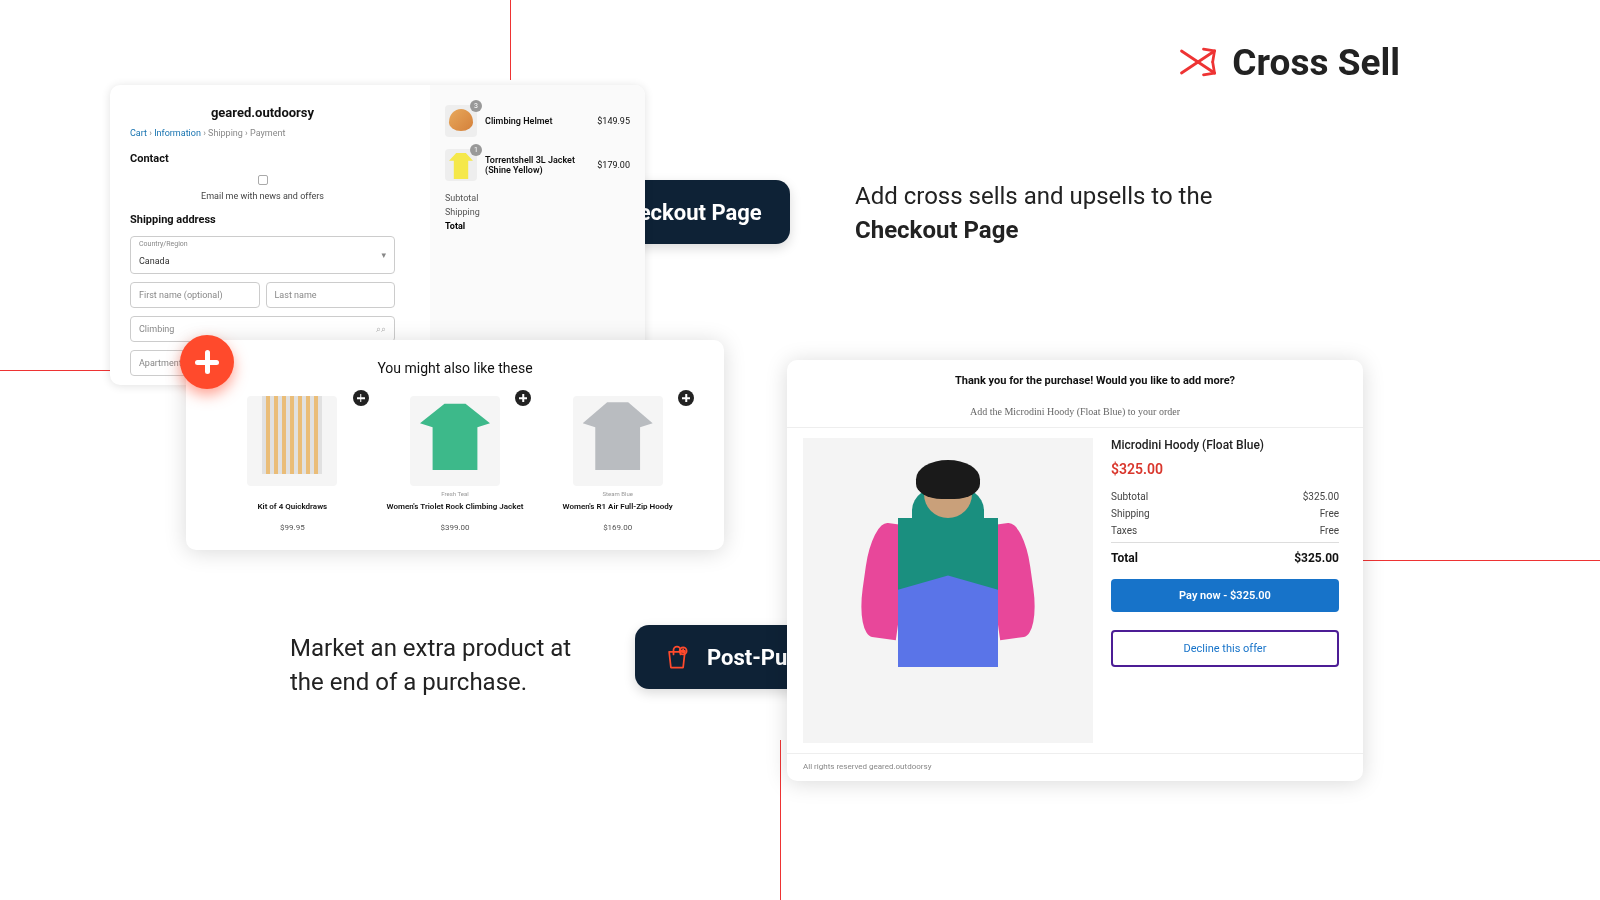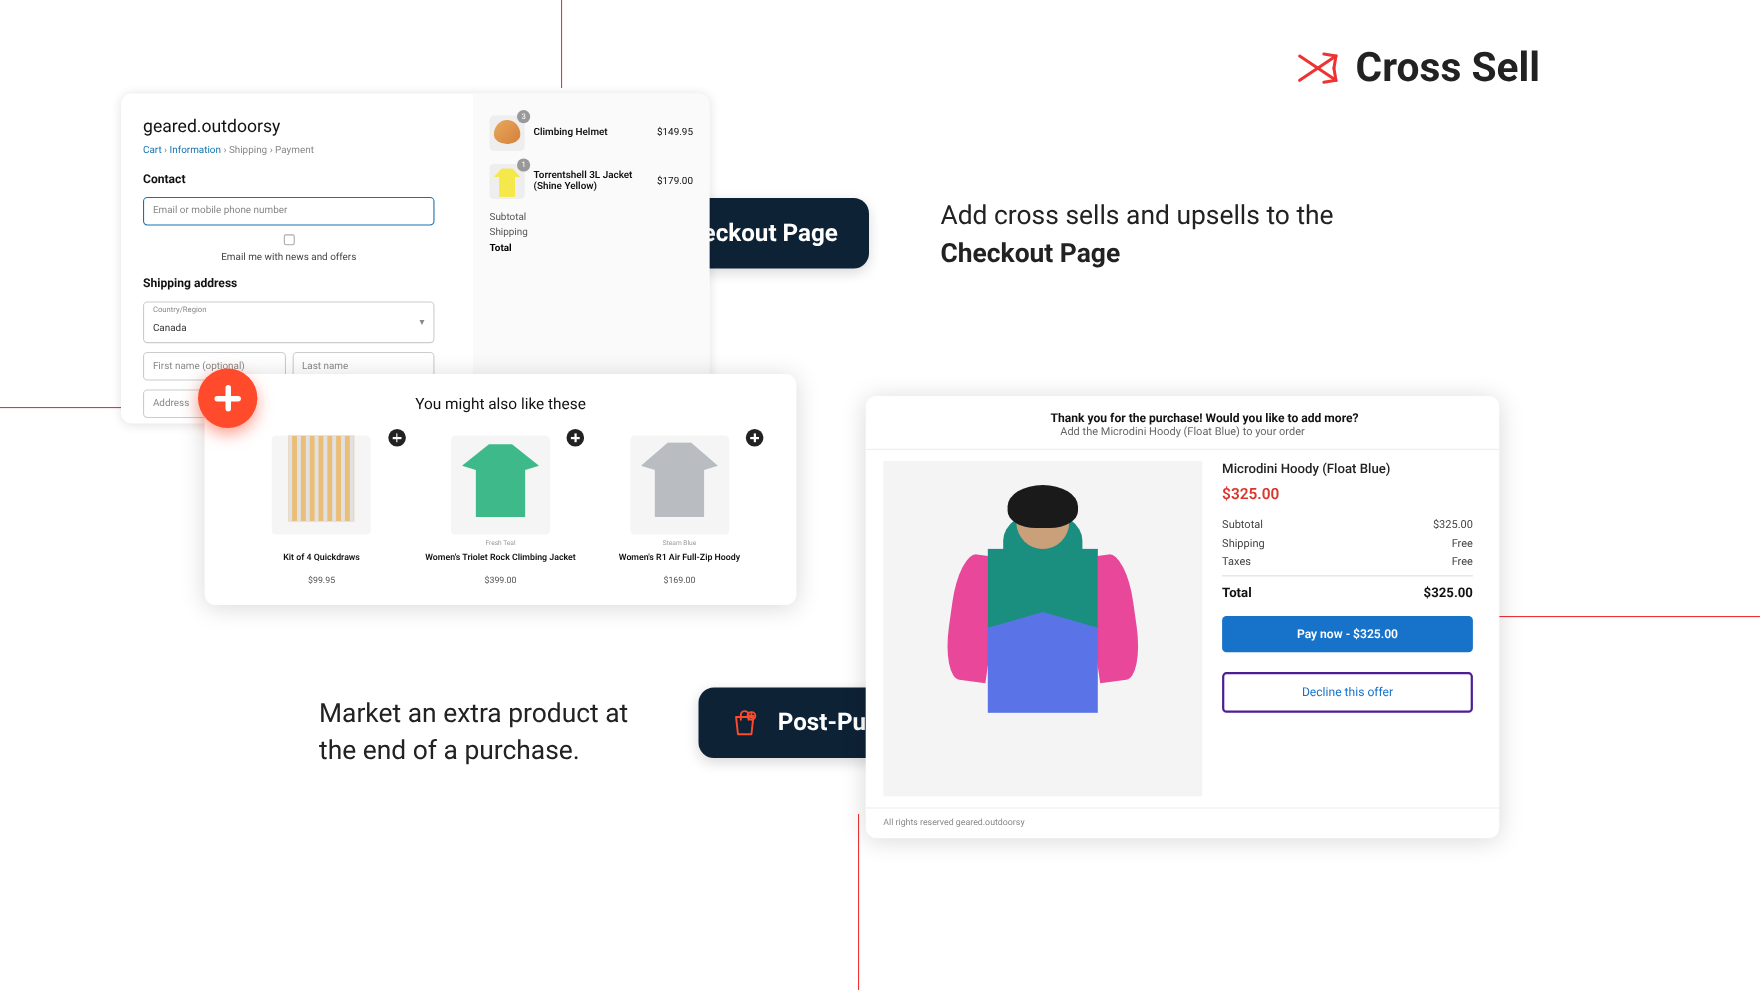--- a/index.html
+++ b/index.html
@@ -25,21 +25,21 @@
   .pill { position: absolute; background: #0e2236; color: #fff; border-radius: 14px; padding: 18px 28px; display: flex; align-items: center; gap: 16px; box-shadow: 0 4px 12px rgba(0,0,0,.15); }
   .pill svg { width: 28px; height: 28px; }
   .pill-label { font-size: 22px; font-weight: 700; }
   .pill.checkout { left: 540px; top: 180px; }
   .pill.post { left: 635px; top: 625px; }
 
   
   .checkout-panel { position: absolute; left: 110px; top: 85px; width: 535px; height: 300px; background: #fff; border-radius: 10px; box-shadow: 0 1px 10px rgba(0,0,0,.12); overflow: hidden; }
   .cp-left { float: left; width: 300px; padding: 20px 15px 0 20px; }
   .cp-right { float: right; width: 215px; background: #fafafa; height: 100%; padding: 20px 15px; }
-  .store-name { font-weight: 400; font-size: 16px; margin-bottom: 8px; }
+  .store-name { font-weight: 700; font-size: 13px; margin-bottom: 8px; text-align: center; }
   .crumbs { font-size: 9px; color: #888; margin-bottom: 14px; }
   .crumbs .active { color: #1773b0; }
   .sec-label { font-size: 11px; font-weight: 700; margin-bottom: 10px; }
   .inp { border: 1px solid #ccc; border-radius: 4px; padding: 7px 8px; font-size: 9px; color: #888; margin-bottom: 8px; }
   .inp.focus { border: 1.5px solid #1773b0; }
   .row2 { display: flex; gap: 6px; }
   .row2 .inp { flex: 1; }
   .chk { font-size: 9px; color: #444; display: flex; align-items: center; gap: 6px; margin-bottom: 12px; flex-direction: column; }
   .chk-box { width: 10px; height: 10px; border: 1px solid #aaa; border-radius: 2px; }
   .select { position: relative; }
@@ -79,22 +79,22 @@
   .reco-name { font-size: 8px; font-weight: 600; line-height: 1.2; min-height: 18px; }
   .reco-price { font-size: 8px; color: #555; margin-top: 3px; }
 
   .quickdraws { background: linear-gradient(90deg,#ddd 0 4px,transparent 4px 8px) 0 0/8px 100%, #e8b05a; opacity: .8; }
   .jacket-g { background: #3db98a; clip-path: polygon(35% 10%,65% 10%,100% 35%,82% 40%,82% 95%,18% 95%,18% 40%,0 35%); margin: 6px auto; width: 70px; height: 78px; }
   .shoes { background: radial-gradient(ellipse at 40% 60%, #5aa3e8 40%, #eee 42%); }
   .hoody-gray { background: #b9bcc0; clip-path: polygon(35% 8%,65% 8%,100% 35%,82% 40%,82% 95%,18% 95%,18% 40%,0 35%); margin: 6px auto; width: 70px; height: 78px; }
 
   
   .pp-panel { position: absolute; left: 787px; top: 360px; width: 576px; background: #fff; border-radius: 10px; box-shadow: 0 2px 22px rgba(0,0,0,.15); padding: 14px 0 10px; }
-  .pp-head { text-align: center; font-size: 11px; font-weight: 700; margin-bottom: 0; padding-left: 40px; }
-  .pp-sub { text-align: center; font-size: 10px; color: #666; margin-bottom: 10px; }
+  .pp-head { text-align: center; font-size: 11px; font-weight: 700; margin-bottom: 19px; padding-left: 40px; }
+  .pp-sub { text-align: center; font-size: 10px; color: #666; margin-bottom: 10px; font-family: Liberation Serif, serif; }
   .pp-body { display: flex; padding: 0 16px; gap: 18px; border-top: 1px solid #eee; border-bottom: 1px solid #eee; padding-top: 10px; padding-bottom: 10px; }
   .pp-img { width: 290px; height: 305px; background: #f4f4f4; position: relative; overflow: hidden; }
   .hoody-vis { position: absolute; left: 50%; top: 12%; transform: translateX(-50%); width: 200px; height: 240px; }
   .hoody-vis .body { position: absolute; left: 25%; top: 18%; width: 50%; height: 62%; background: #5a74e8; }
   .hoody-vis .chest { position: absolute; left: 25%; top: 18%; width: 50%; height: 30%; background: #1a8f7f; clip-path: polygon(0 0,100% 0,100% 100%,50% 80%,0 100%); }
   .hoody-vis .arm-l { position: absolute; left: 8%; top: 20%; width: 20%; height: 48%; background: #e8479a; transform: rotate(8deg); border-radius: 40% 0 0 40%; }
   .hoody-vis .arm-r { position: absolute; right: 8%; top: 20%; width: 20%; height: 48%; background: #e8479a; transform: rotate(-8deg); border-radius: 0 40% 40% 0; }
   .hoody-vis .hood { position: absolute; left: 32%; top: 4%; width: 36%; height: 22%; background: #1a8f7f; border-radius: 50% 50% 0 0; }
   .hoody-vis .head { position: absolute; left: 38%; top: -2%; width: 24%; height: 20%; background: #c9a07a; border-radius: 50%; }
   .hoody-vis .hair { position: absolute; left: 34%; top: -6%; width: 32%; height: 16%; background: #1a1a1a; border-radius: 50% 50% 40% 40%; }
@@ -166,35 +166,34 @@
 <div class="checkout-panel">
   <div class="cp-left">
     <div class="store-name">geared.outdoorsy</div>
     <div class="crumbs">
       <span class="active">Cart</span> ›
       <span class="active">Information</span> ›
       <span>Shipping</span> ›
       <span>Payment</span>
     </div>
     <div class="sec-label">Contact</div>
-    <div class="inp focus">Email or mobile phone number</div>
     <div class="chk">
         <span class="chk-box"></span>
         <span>Email me with news and offers</span>
       </div>
     <div class="sec-label">Shipping address</div>
     <div class="inp select">
         <span class="lbl">Country/Region</span>
         <div class="val">Canada</div>
       </div>
     <div class="row2">
       <div class="inp">First name (optional)</div>
       <div class="inp">Last name</div>
     </div>
-    <div class="inp addr"><span>Address</span><span style="float:right;color:#aaa">⌕</span></div>
+    <div class="inp addr"><span>Climbing</span><span style="float:right;color:#aaa">⌕</span></div>
     <div class="inp">Apartment, suite, etc. (optional)</div>
 
   </div>
   <div class="cp-right">
     <div class="cart-item">
       <div class="thumb">
           <div class="helmet"></div>
           <div class="badge">3</div>
         </div>
       <div class="ci-name">Climbing Helmet</div>

